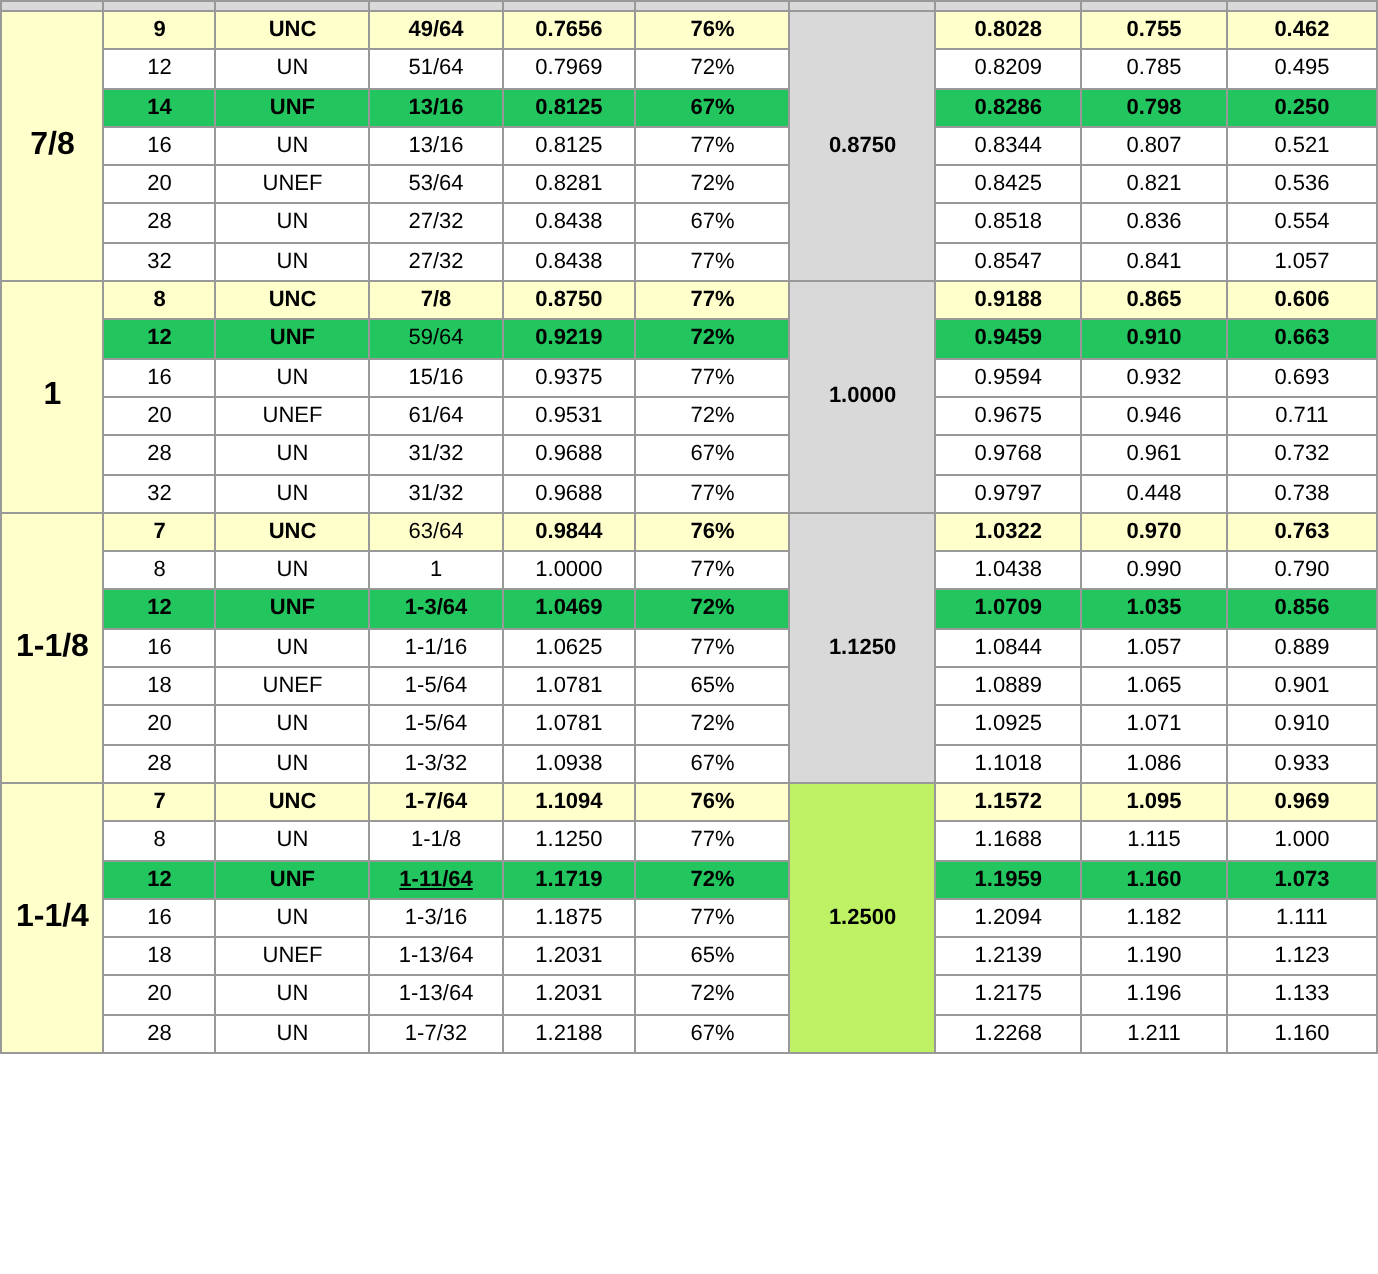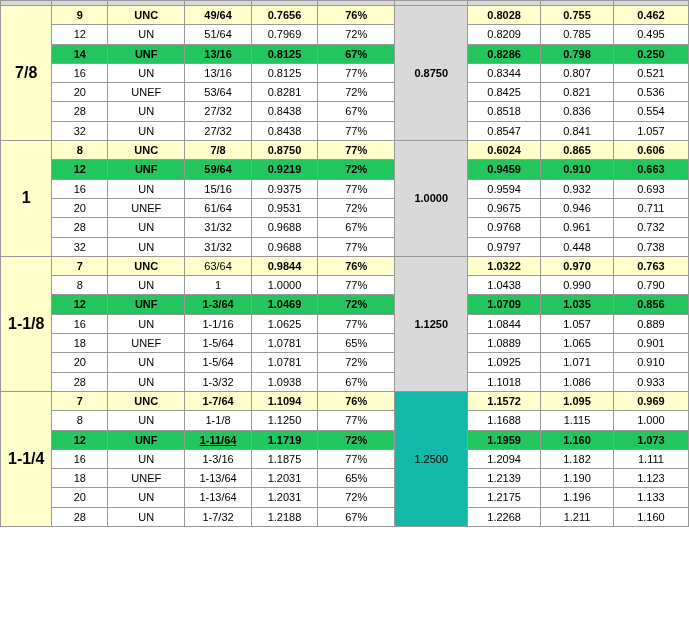--- a/index.html
+++ b/index.html
@@ -160,28 +160,28 @@
         <td>1.057</td>
       </tr>
       <tr class="unc-row">
         <td rowspan="6" class="thread-size-cell">1</td>
         <td style="font-weight: bold;">8</td>
         <td class="thread-designation">UNC</td>
         <td style="font-weight: bold;">7/8</td>
         <td>0.8750</td>
         <td>77%</td>
         <td rowspan="6" style="font-weight: bold; background: rgb(217, 217, 217);">1.0000</td>
-        <td>0.6024</td>
+        <td>0.9188</td>
         <td>0.865</td>
         <td>0.606</td>
       </tr>
       <tr class="unf-row">
         <td style="font-weight: bold;">12</td>
         <td class="thread-designation">UNF</td>
-        <td style="font-weight: bold;">59/64</td>
+        <td style="font-weight: normal;">59/64</td>
         <td>0.9219</td>
         <td>72%</td>
         <td>0.9459</td>
         <td>0.910</td>
         <td>0.663</td>
       </tr>
       <tr class="normal-row">
         <td>16</td>
         <td class="thread-designation">UN</td>
         <td>15/16</td>
@@ -293,21 +293,21 @@
         <td>1.086</td>
         <td>0.933</td>
       </tr>
       <tr class="unc-row">
         <td rowspan="7" class="thread-size-cell">1-1/4</td>
         <td style="font-weight: bold;">7</td>
         <td class="thread-designation">UNC</td>
         <td style="font-weight: bold; margin-top: 44px;">1-7/64</td>
         <td>1.1094</td>
         <td>76%</td>
-        <td rowspan="7" style="font-weight: normal; background: #14b8a6;">1.2500</td>
+        <td rowspan="7" style="font-weight: bold; background: #bef264;">1.2500</td>
         <td>1.1572</td>
         <td>1.095</td>
         <td>0.969</td>
       </tr>
       <tr class="normal-row">
         <td>8</td>
         <td class="thread-designation">UN</td>
         <td>1-1/8</td>
         <td>1.1250</td>
         <td>77%</td>

